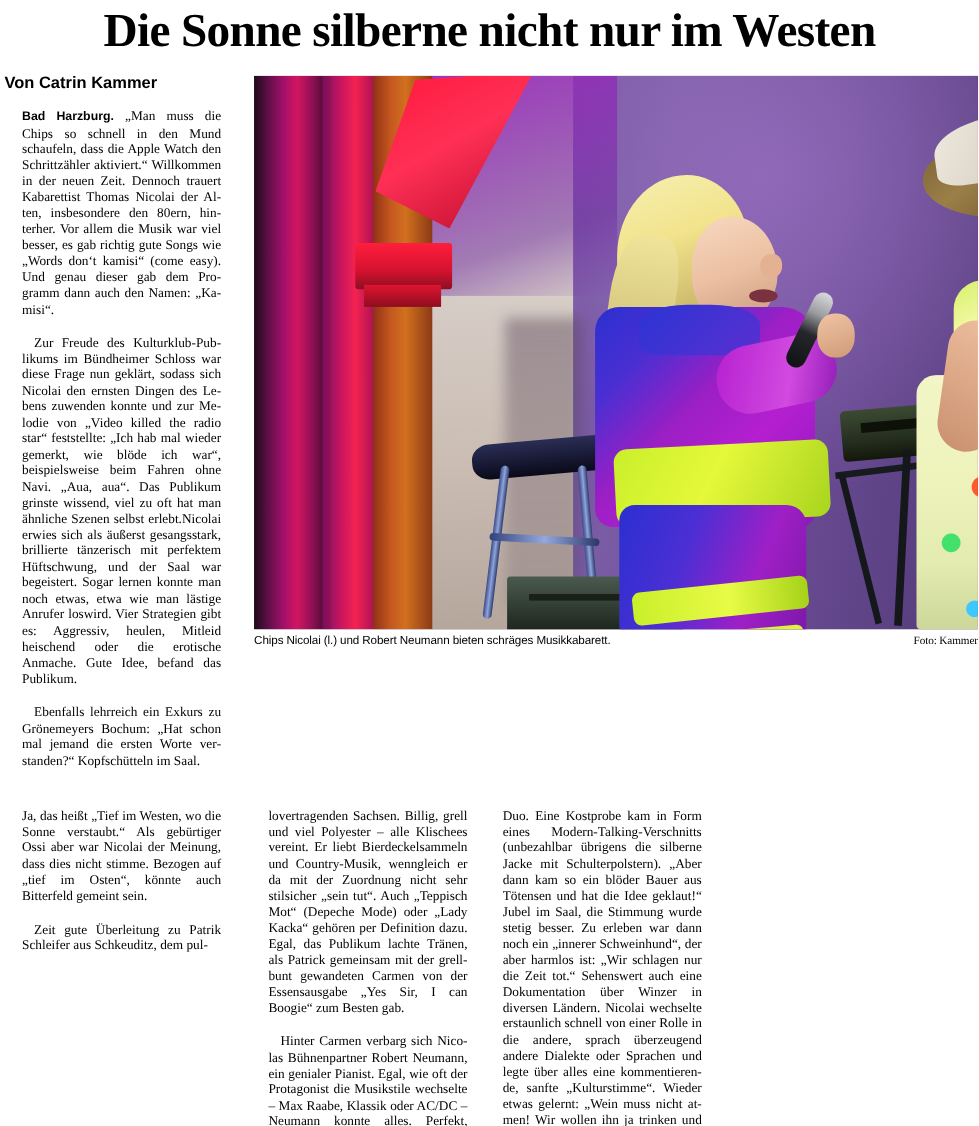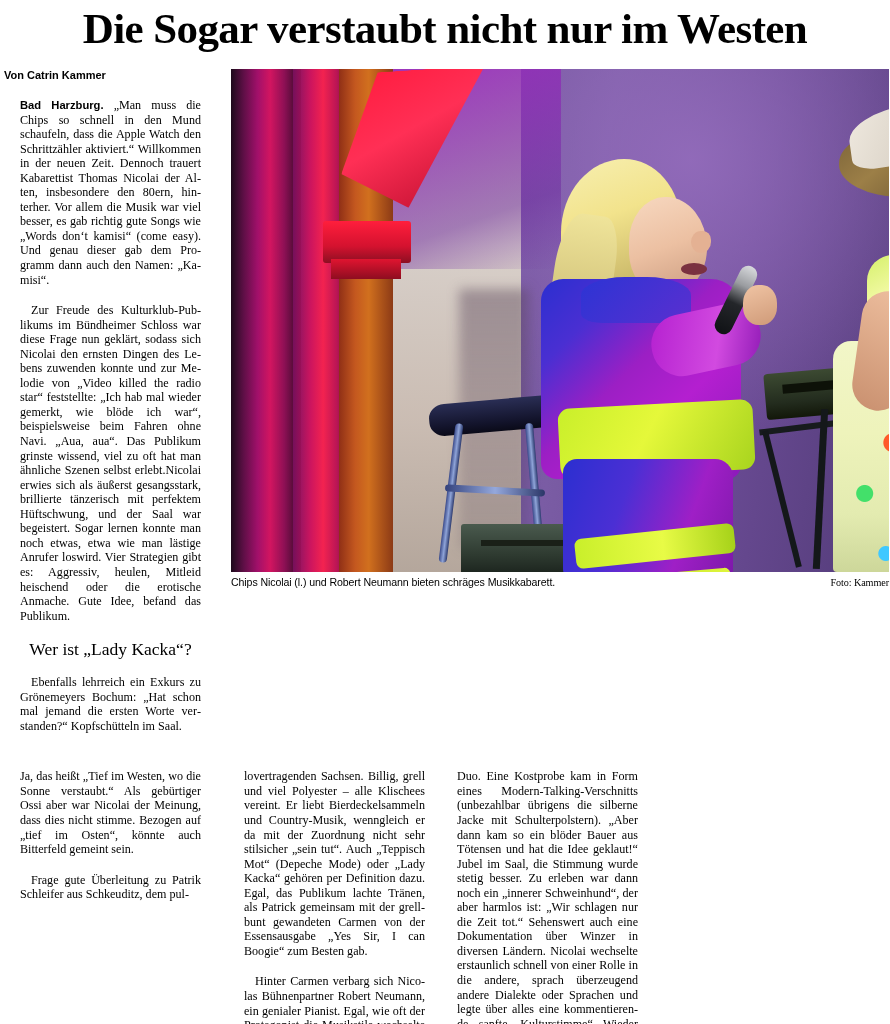--- a/index.html
+++ b/index.html
@@ -45,21 +45,21 @@
     line-height:14.55px;
     text-align:justify;
     text-justify:inter-word;
     hyphens:manual;
   }
   .col p{margin:16px;}
   .col p.indent{text-indent:11px;}
   .byline{
     font-family:"Liberation Sans", sans-serif;
     font-weight:bold;
-    font-size:11px;
+    font-size:15px;
     line-height:13px;
     margin:0 0 10px 0;
     text-align:left;
   }
   .dateline{font-family:"Liberation Sans", sans-serif;font-weight:bold;font-size:11.2px;}
 
   .crosshead{
     font-family:"Liberation Serif", serif;
     font-size:17.5px;
     line-height:20px;
@@ -312,32 +312,31 @@
   .photo2 .micboom{
     position:absolute;left:228px;top:6px;width:44px;height:4px;background:#0d0d10;transform:rotate(-18deg);
   }
   .photo2 .vignette{position:absolute;inset:0;box-shadow:inset 0 0 58px 18px rgba(0,0,0,.55);}
 </style>
 </head>
 <body>
 
 <div class="page">
 
-  <h1 class="headline">Die Sogar verstaubt nicht nur im Westen</h1>
+  <h1 class="headline">Die Sonne silberne nicht nur im Westen</h1>
   <div class="rule-top"></div>
 
   <div class="body-area">
 
     <div class="toprow">
 
       <div class="col col1">
         <div class="byline">Von Catrin Kammer</div>
         <p><span class="dateline">Bad Harzburg.</span><span> „Man muss die Chips so schnell in den Mund schaufeln, dass die Apple Watch den Schritt­zähler aktiviert.“ Willkommen in der neuen Zeit. Dennoch trauert Kabarettist Thomas Nicolai der Al­ten, insbesondere den 80ern, hin­terher. Vor allem die Musik war viel besser, es gab richtig gute Songs wie „Words don‘t kamisi“ (come easy). Und genau dieser gab dem Pro­gramm dann auch den Namen: „Ka­misi“.</span></p>
         <p class="indent">Zur Freude des Kulturklub-Pub­likums im Bündheimer Schloss war diese Frage nun geklärt, sodass sich Nicolai den ernsten Dingen des Le­bens zuwenden konnte und zur Me­lodie von „Video killed the radio star“ feststellte: „Ich hab mal wie­der gemerkt, wie blöde ich war“, beispielsweise beim Fahren ohne Navi. „Aua, aua“. Das Publikum grinste wissend, viel zu oft hat man ähnliche Szenen selbst erlebt.Nico­lai erwies sich als äußerst gesangs­stark, brillierte tänzerisch mit per­fektem Hüftschwung, und der Saal war begeistert. Sogar lernen konnte man noch etwas, etwa wie man läs­tige Anrufer loswird. Vier Strate­gien gibt es: Aggressiv, heulen, Mit­leid heischend oder die erotische Anmache. Gute Idee, befand das Publikum.</p>
-        <div class="crosshead">Wer ist „Lady Kacka“?</div>
         <p class="indent">Ebenfalls lehrreich ein Exkurs zu Grönemeyers Bochum: „Hat schon mal jemand die ersten Worte ver­standen?“ Kopfschütteln im Saal.</p>
       </div>
 
       <div class="hero-wrap">
         <div class="photo hero">
           <div class="bg"></div>
           <div class="wall"></div>
           <div class="wall-shadow"></div>
           <div class="purplewash"></div>
           <div class="curtain"></div>
@@ -401,21 +400,21 @@
         </div>
       </div>
     </div>
 
     <div class="botrow">
 
       <div class="colpair">
         <div class="colpair-inner">
           <div class="col bcol">
             <p>Ja, das heißt „Tief im Westen, wo die Sonne verstaubt.“ Als gebürti­ger Ossi aber war Nicolai der Mei­nung, dass dies nicht stimme. Bezo­gen auf „tief im Osten“, könnte auch Bitterfeld gemeint sein.</p>
-            <p class="indent">Frage gute Überleitung zu Patrik Schleifer aus Schkeuditz, dem pul-</p>
+            <p class="indent">Zeit gute Überleitung zu Patrik Schleifer aus Schkeuditz, dem pul-</p>
           </div>
           <div class="col bcol">
             <p>lovertragenden Sachsen. Billig, grell und viel Polyester – alle Klischees vereint. Er liebt Bierdeckelsammeln und Country-Musik, wenngleich er da mit der Zuordnung nicht sehr stilsicher „sein tut“. Auch „Tep­pisch Mot“ (Depeche Mode) oder „Lady Kacka“ gehören per Definiti­on dazu. Egal, das Publikum lachte Tränen, als Patrick gemeinsam mit der grell-bunt gewandeten Carmen von der Essensausgabe „Yes Sir, I can Boogie“ zum Besten gab.</p>
             <p class="indent">Hinter Carmen verbarg sich Nico­las Bühnenpartner Robert Neu­mann, ein genialer Pianist. Egal, wie oft der Protagonist die Musik­stile wechselte – Max Raabe, Klas­sik oder AC/DC – Neumann konnte alles. Perfekt, sauber, eine Klasse für sich. Wie Nicolai berichtete, sa­ßen beide schon in der 8. Klasse in einer Bank und gründeten ein Pop-</p>
           </div>
         </div>
 
         <div class="photo photo2">
           <div class="bg"></div>
           <div class="backwall"></div>

